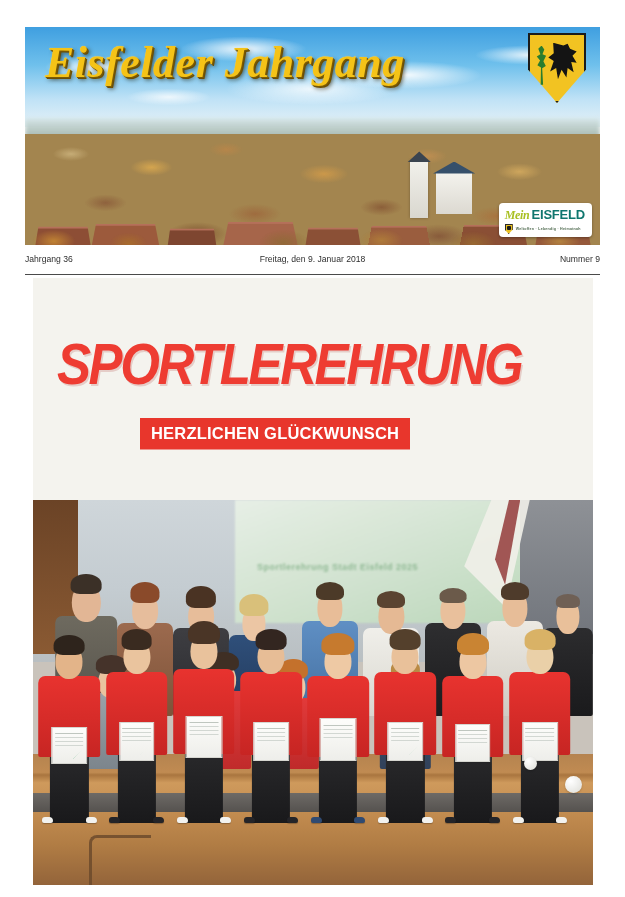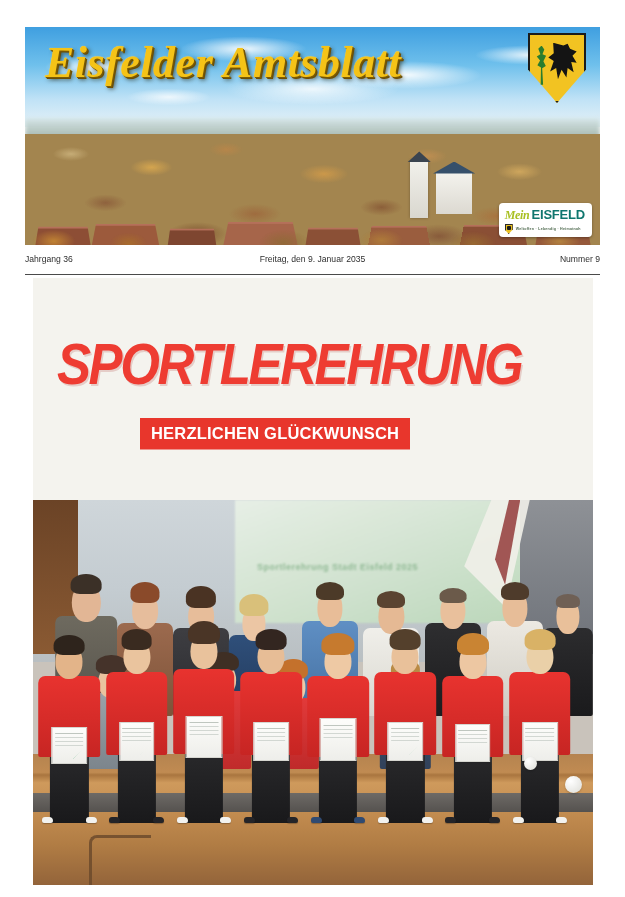--- a/index.html
+++ b/index.html
@@ -371,21 +371,21 @@
         <div class="roof" style="left:25%; width:8%;  height:40%; background:#7e4630;"></div>
         <div class="roof" style="left:35%; width:12%; height:56%; background:#a6654a;"></div>
         <div class="roof" style="left:49%; width:9%;  height:42%; background:#8b5036;"></div>
         <div class="roof" style="left:60%; width:10%; height:48%; background:#9a5d3e;"></div>
         <div class="roof" style="left:76%; width:11%; height:50%; background:#8a4f35;"></div>
         <div class="roof" style="left:89%; width:9%;  height:44%; background:#96593b;"></div>
       </div>
       <div class="trees"></div>
     </div>
 
-    <div class="mast-title">Eisfelder Amtsblatt</div>
+    <div class="mast-title">Eisfelder Jahrgang</div>
 
     <div class="crest">
       <div class="crest-shield"></div>
       <div class="crest-branch"></div>
       <div class="crest-lion"></div>
     </div>
 
     <div class="logo-box">
       <div class="logo-top">
         <span class="logo-mein">Mein</span>
@@ -393,21 +393,21 @@
       </div>
       <div class="logo-bot">
         <span class="logo-crest"></span>
         <span class="logo-tag">Weltoffen · Lebendig · Heimatnah</span>
       </div>
     </div>
   </div>
 
   <div class="infobar">
     <span>Jahrgang 36</span>
-    <span class="info-mid">Freitag, den 9. Januar 2035</span>
+    <span class="info-mid">Freitag, den 9. Januar 2018</span>
     <span>Nummer 9</span>
   </div>
 
   <div class="banner">
     <div class="headline">SPORTLEREHRUNG</div>
     <div class="subbar">HERZLICHEN GLÜCKWUNSCH</div>
 
   </div>
 
   <div class="photo">

